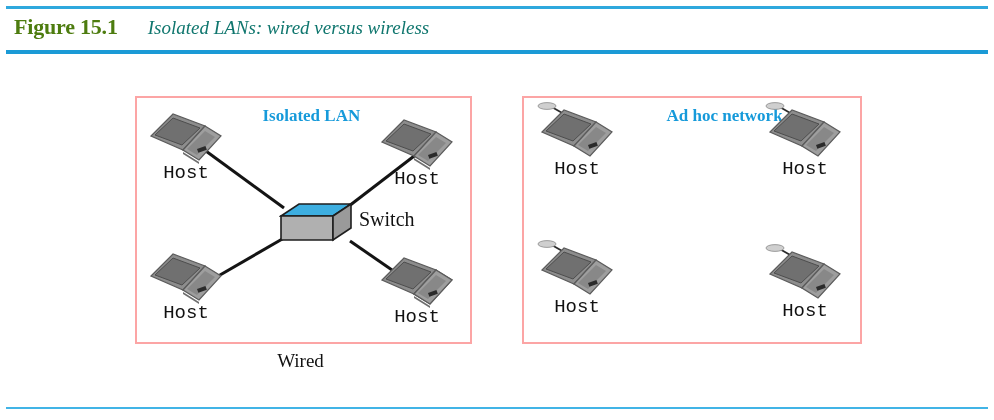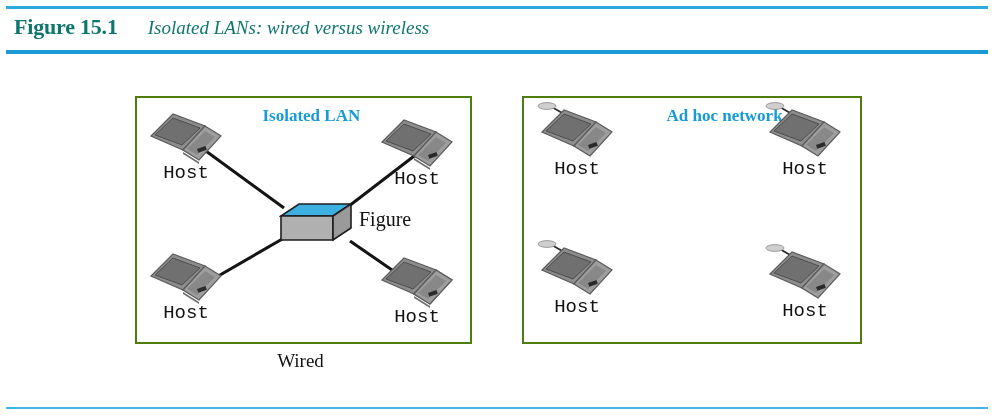--- a/index.html
+++ b/index.html
@@ -53,35 +53,35 @@
     left: 14px;
     top: 14px;
     display: flex;
     align-items: baseline;
     white-space: nowrap;
   }
   .fig-number {
     font-family: "Liberation Serif", serif;
     font-weight: bold;
     font-size: 22px;
-    color: #0f766e;
+    color: #4d7c0f;
     letter-spacing: -0.2px;
   }
   .fig-title {
     font-family: "Liberation Serif", serif;
     font-style: italic;
     font-size: 19px;
     color: #0f766e;
     margin-left: 30px;
   }
 
   
   .panel {
     position: absolute;
-    border: 2px solid #4d7c0f;
+    border: 2px solid #fca5a5;
     background: #ffffff;
     box-sizing: border-box;
   }
   #panel-wired   { left: 135px; top: 96px; width: 337px; height: 248px; }
   #panel-wireless{ left: 522px; top: 96px; width: 340px; height: 248px; }
 
   .panel-heading {
     position: absolute;
     font-family: "Liberation Serif", serif;
     font-weight: bold;
@@ -189,21 +189,21 @@
       <line x1="285" y1="52" x2="212" y2="108" stroke="#141414" stroke-width="3"></line>
       <line x1="64" y1="188" x2="147" y2="140" stroke="#141414" stroke-width="3"></line>
       <line x1="284" y1="192" x2="213" y2="143" stroke="#141414" stroke-width="3"></line>
     </svg>
 
     <svg id="switch-device" viewBox="0 0 74 46">
       <polygon points="2,16 20,4 72,4 54,16" fill="#3daee0" stroke="#1e1e1e" stroke-width="1.6"></polygon>
       <polygon points="2,16 54,16 54,40 2,40" fill="#b0b0b0" stroke="#1e1e1e" stroke-width="1.6"></polygon>
       <polygon points="54,16 72,4 72,28 54,40" fill="#9a9a9a" stroke="#1e1e1e" stroke-width="1.6"></polygon>
     </svg>
-    <div id="switch-label">Figure</div>
+    <div id="switch-label">Switch</div>
 
     <div class="node" id="node-w-tl">
       <svg class="laptop-art" viewBox="0 0 86 60">
         <polygon points="8,30 30,8 62,20 40,44" fill="#8d8d8d" stroke="#5c5c5c" stroke-width="1.2"></polygon>
         <polygon points="12,29 30,12 57,22 39,39" fill="#707070" stroke="#4d4d4d" stroke-width="1"></polygon>
         <polygon points="40,44 62,20 78,30 56,54" fill="#9e9e9e" stroke="#5c5c5c" stroke-width="1.2"></polygon>
         <polygon points="44,43 62,25 72,31 54,49" fill="#888888"></polygon>
         <rect x="54" y="43" width="9" height="4" transform="rotate(-20 54 43)" fill="#2b2b2b"></rect>
         <polygon points="40,46 56,56 56,58 40,48" fill="#6e6e6e"></polygon>
       </svg>

